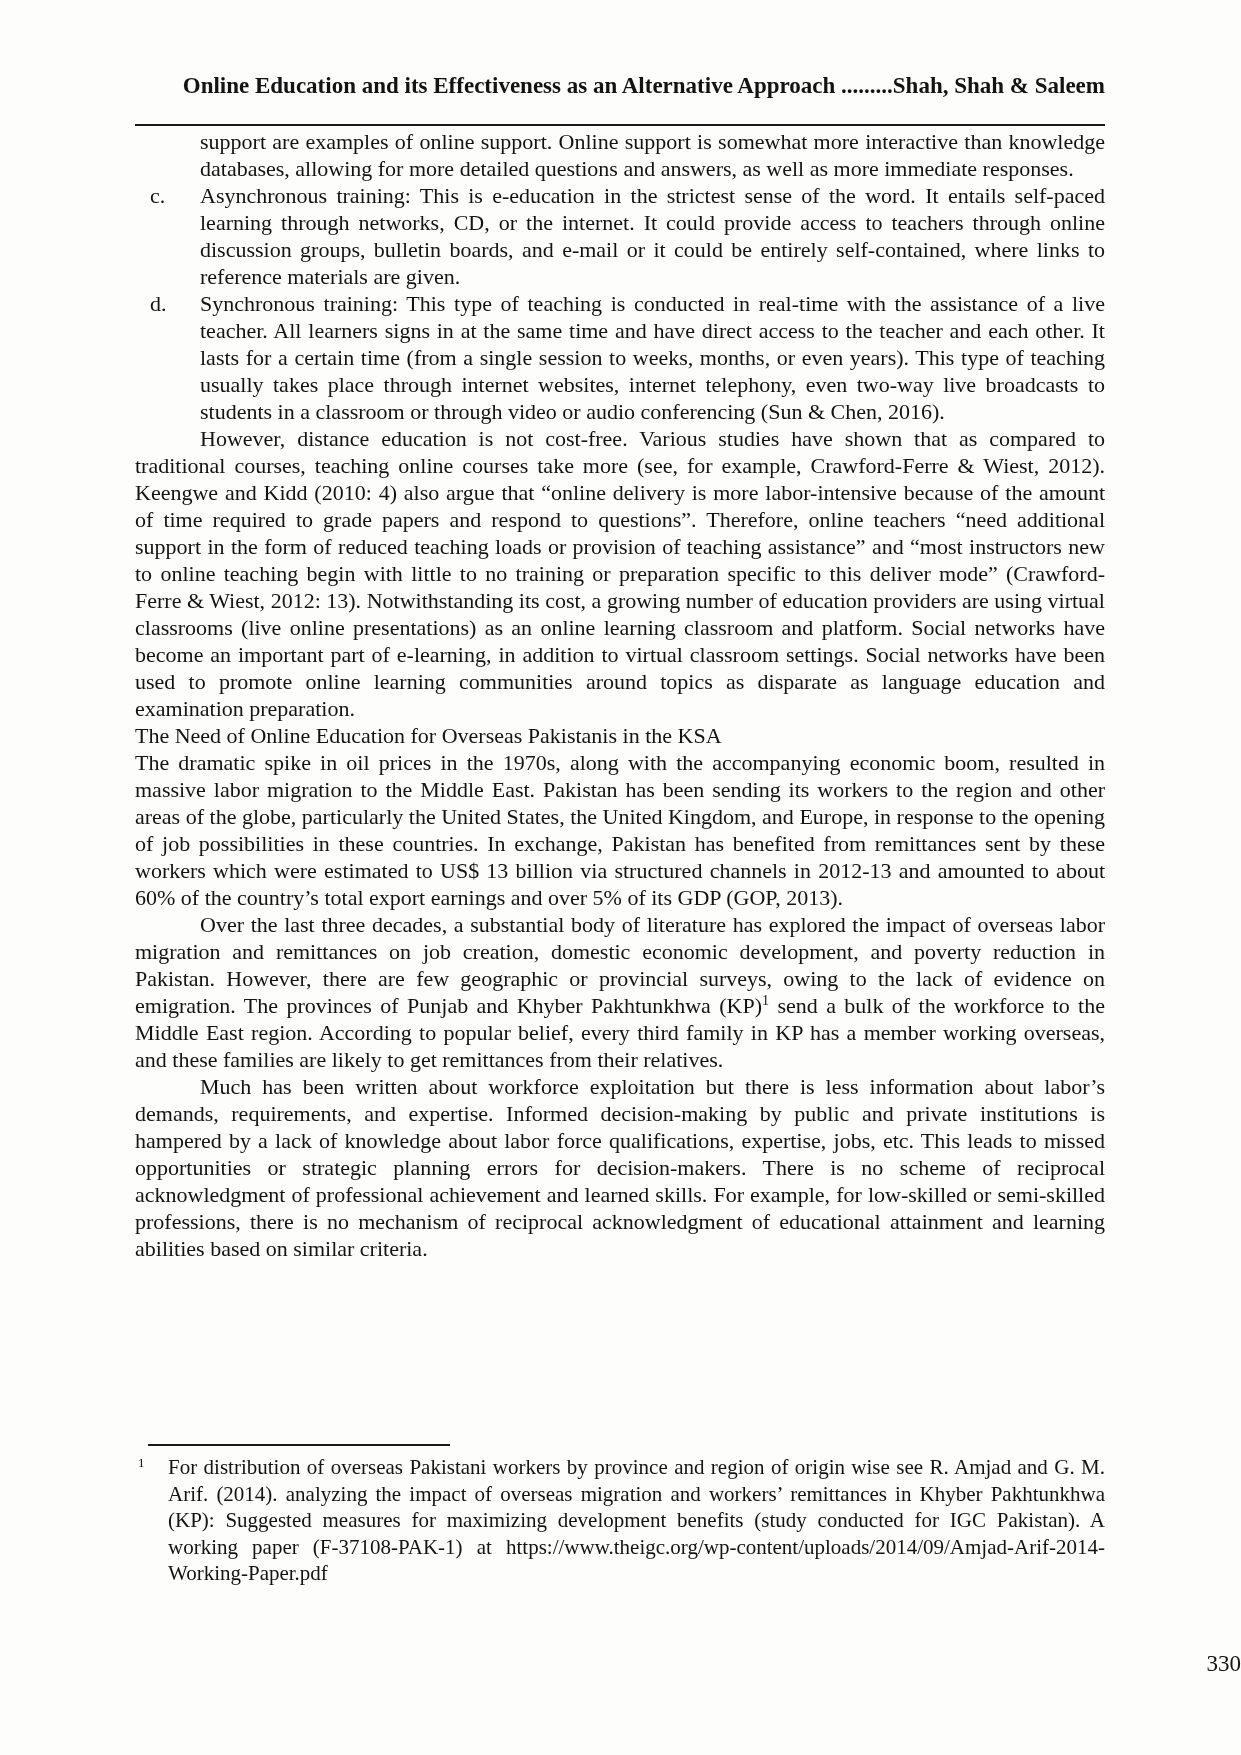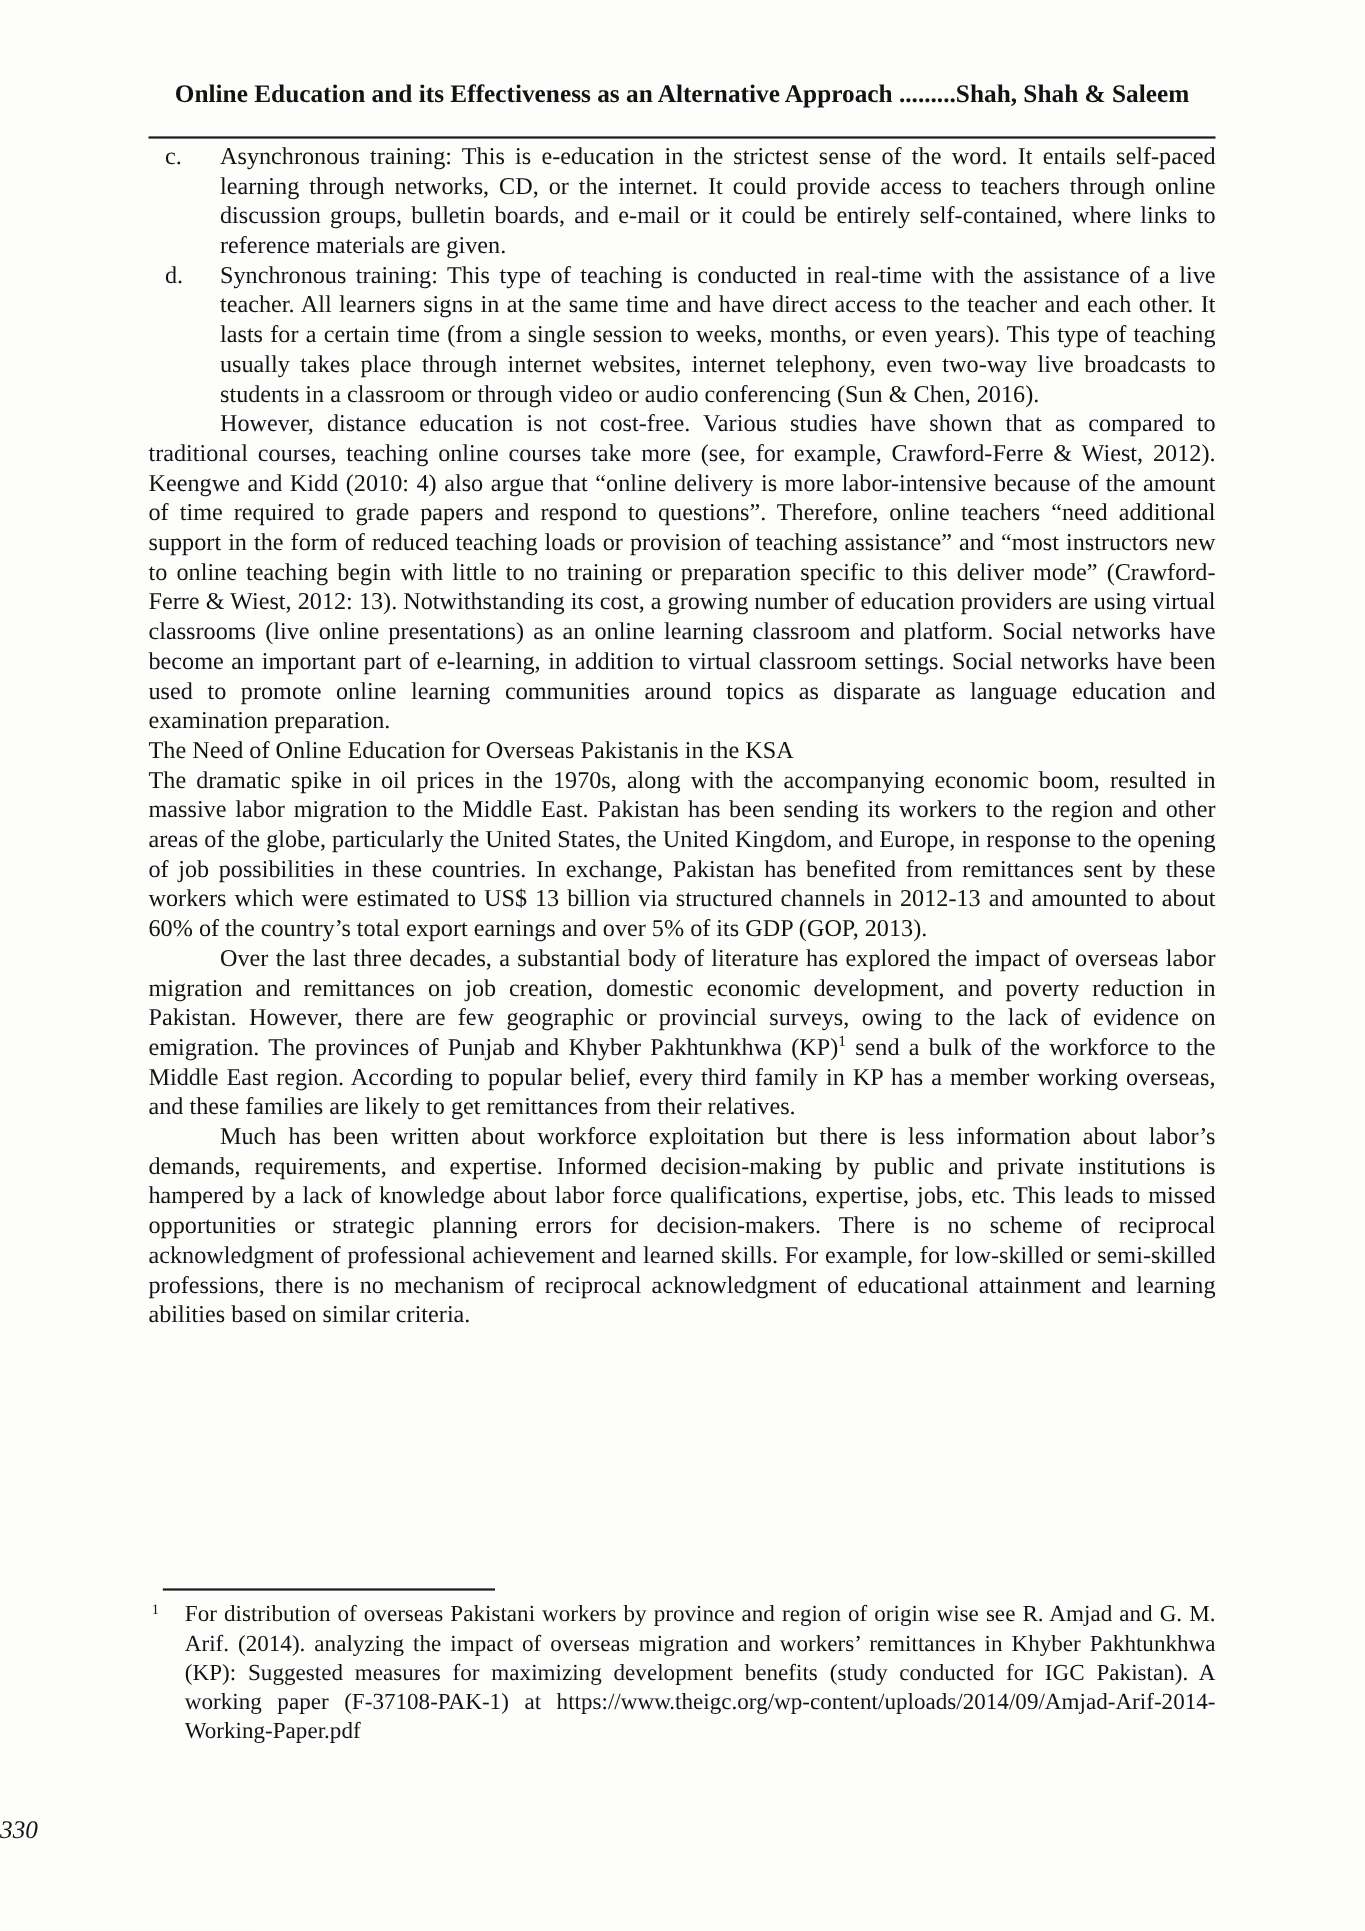--- a/index.html
+++ b/index.html
@@ -19,21 +19,21 @@
   .content {
     position: absolute;
     left: 135px; top: 0;
     width: 970px;
   }
   .header-title {
     margin-top: 71px;
     font-size: 23px;
     line-height: 30px;
     font-weight: bold;
-    text-align: center;
+    text-align: right;
     white-space: nowrap;
   }
   .header-rule {
     height: 0;
     border-top: 2px solid #1a1a1a;
     margin-top: 23px;
   }
   .main {
     margin-top: 2px;
     font-size: 22px;
@@ -78,39 +78,39 @@
   .footnote-marker {
     position: absolute;
     left: 3px; top: 2px;
     font-size: 13px;
     line-height: 1;
   }
   .page-number {
     position: absolute;
     top: 1650px; left: 0;
     width: 100%;
-    text-align: left;
+    text-align: right;
     font-size: 23px;
     line-height: 27px;
     color: #131313;
-    font-style: italic;
   }
 </style>
 </head>
 <body>
 
 <div class="page">
   <div class="content">
 
     <div class="header-title">Online Education and its Effectiveness as an Alternative Approach .........Shah, Shah &amp; Saleem</div>
 
     <div class="header-rule"></div>
 
     <div class="main">
 
+      <p class="para justify indent-block">support are examples of online support. Online support is somewhat more interactive than knowledge databases, allowing for more detailed questions and answers, as well as more immediate responses.</p>
 
       <div class="list-item">
         <span class="marker">c.</span>
         <p class="para justify">Asynchronous training: This is e-education in the strictest sense of the word. It entails self-paced learning through networks, CD, or the internet. It could provide access to teachers through online discussion groups, bulletin boards, and e-mail or it could be entirely self-contained, where links to reference materials are given.</p>
       </div>
 
       <div class="list-item">
         <span class="marker">d.</span>
         <p class="para justify">Synchronous training: This type of teaching is conducted in real-time with the assistance of a live teacher. All learners signs in at the same time and have direct access to the teacher and each other. It lasts for a certain time (from a single session to weeks, months, or even years). This type of teaching usually takes place through internet websites, internet telephony, even two-way live broadcasts to students in a classroom or through video or audio conferencing (Sun &amp; Chen, 2016).</p>
       </div>

